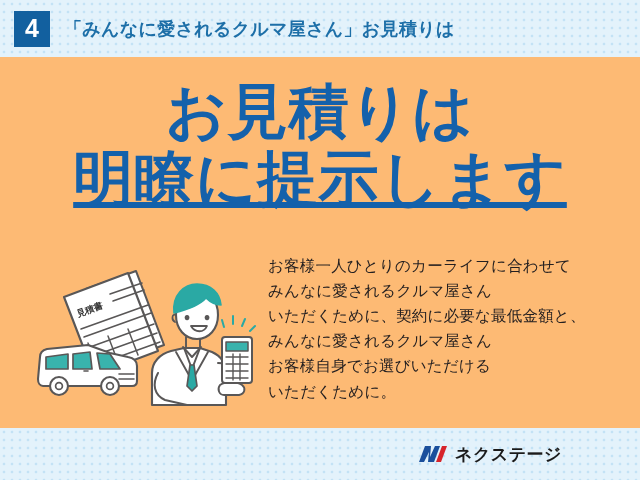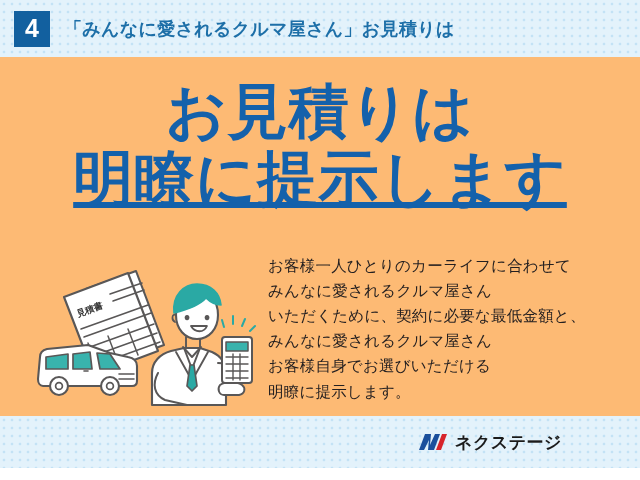--- a/index.html
+++ b/index.html
@@ -59,21 +59,21 @@
     color:#231f20;font-size:15.5px;line-height:1.62;
     font-weight:normal;letter-spacing:.2px;
   }
   #bodycopy .bl{display:block;white-space:nowrap;}
 
   
   #illus{position:absolute;left:24px;top:196px;width:240px;height:165px;}
 
   
   #footer{
-    position:absolute;left:0;top:416px;width:640px;height:52px;
+    position:absolute;left:0;top:428px;width:640px;height:52px;
     display:flex;align-items:center;justify-content:flex-end;
   }
   #logo{display:flex;align-items:center;margin-right:78px;}
   #logo-mark{width:30px;height:22px;margin-right:7px;}
   #logo-text{
     font-size:17px;font-weight:bold;color:#1a1a1a;letter-spacing:.5px;
     white-space:nowrap;
   }
 </style>
 </head>
@@ -176,21 +176,21 @@
         </g>
       </svg>
     </div>
 
     <div id="bodycopy">
       <span class="bl">お客様一人ひとりのカーライフに合わせて</span>
       <span class="bl">みんなに愛されるクルマ屋さん</span>
       <span class="bl">いただくために、契約に必要な最低金額と、</span>
       <span class="bl">みんなに愛されるクルマ屋さん</span>
       <span class="bl">お客様自身でお選びいただける</span>
-      <span class="bl">明瞭に提示します。</span>
+      <span class="bl">いただくために。</span>
     </div>
 
   </div>
 
   <div id="footer" class="dotband">
     <div id="logo">
       <svg id="logo-mark" viewBox="0 0 30 22" xmlns="http://www.w3.org/2000/svg">
         <path d="M1 19 L7 3 L13 3 L12 14 L17 3 L22 3 L16 19 L10 19 L11 9 L6 19 Z" fill="#1a4f9c"></path>
         <path d="M18 19 L24 3 L29 3 L23 19 Z" fill="#d7242b"></path>
       </svg>

